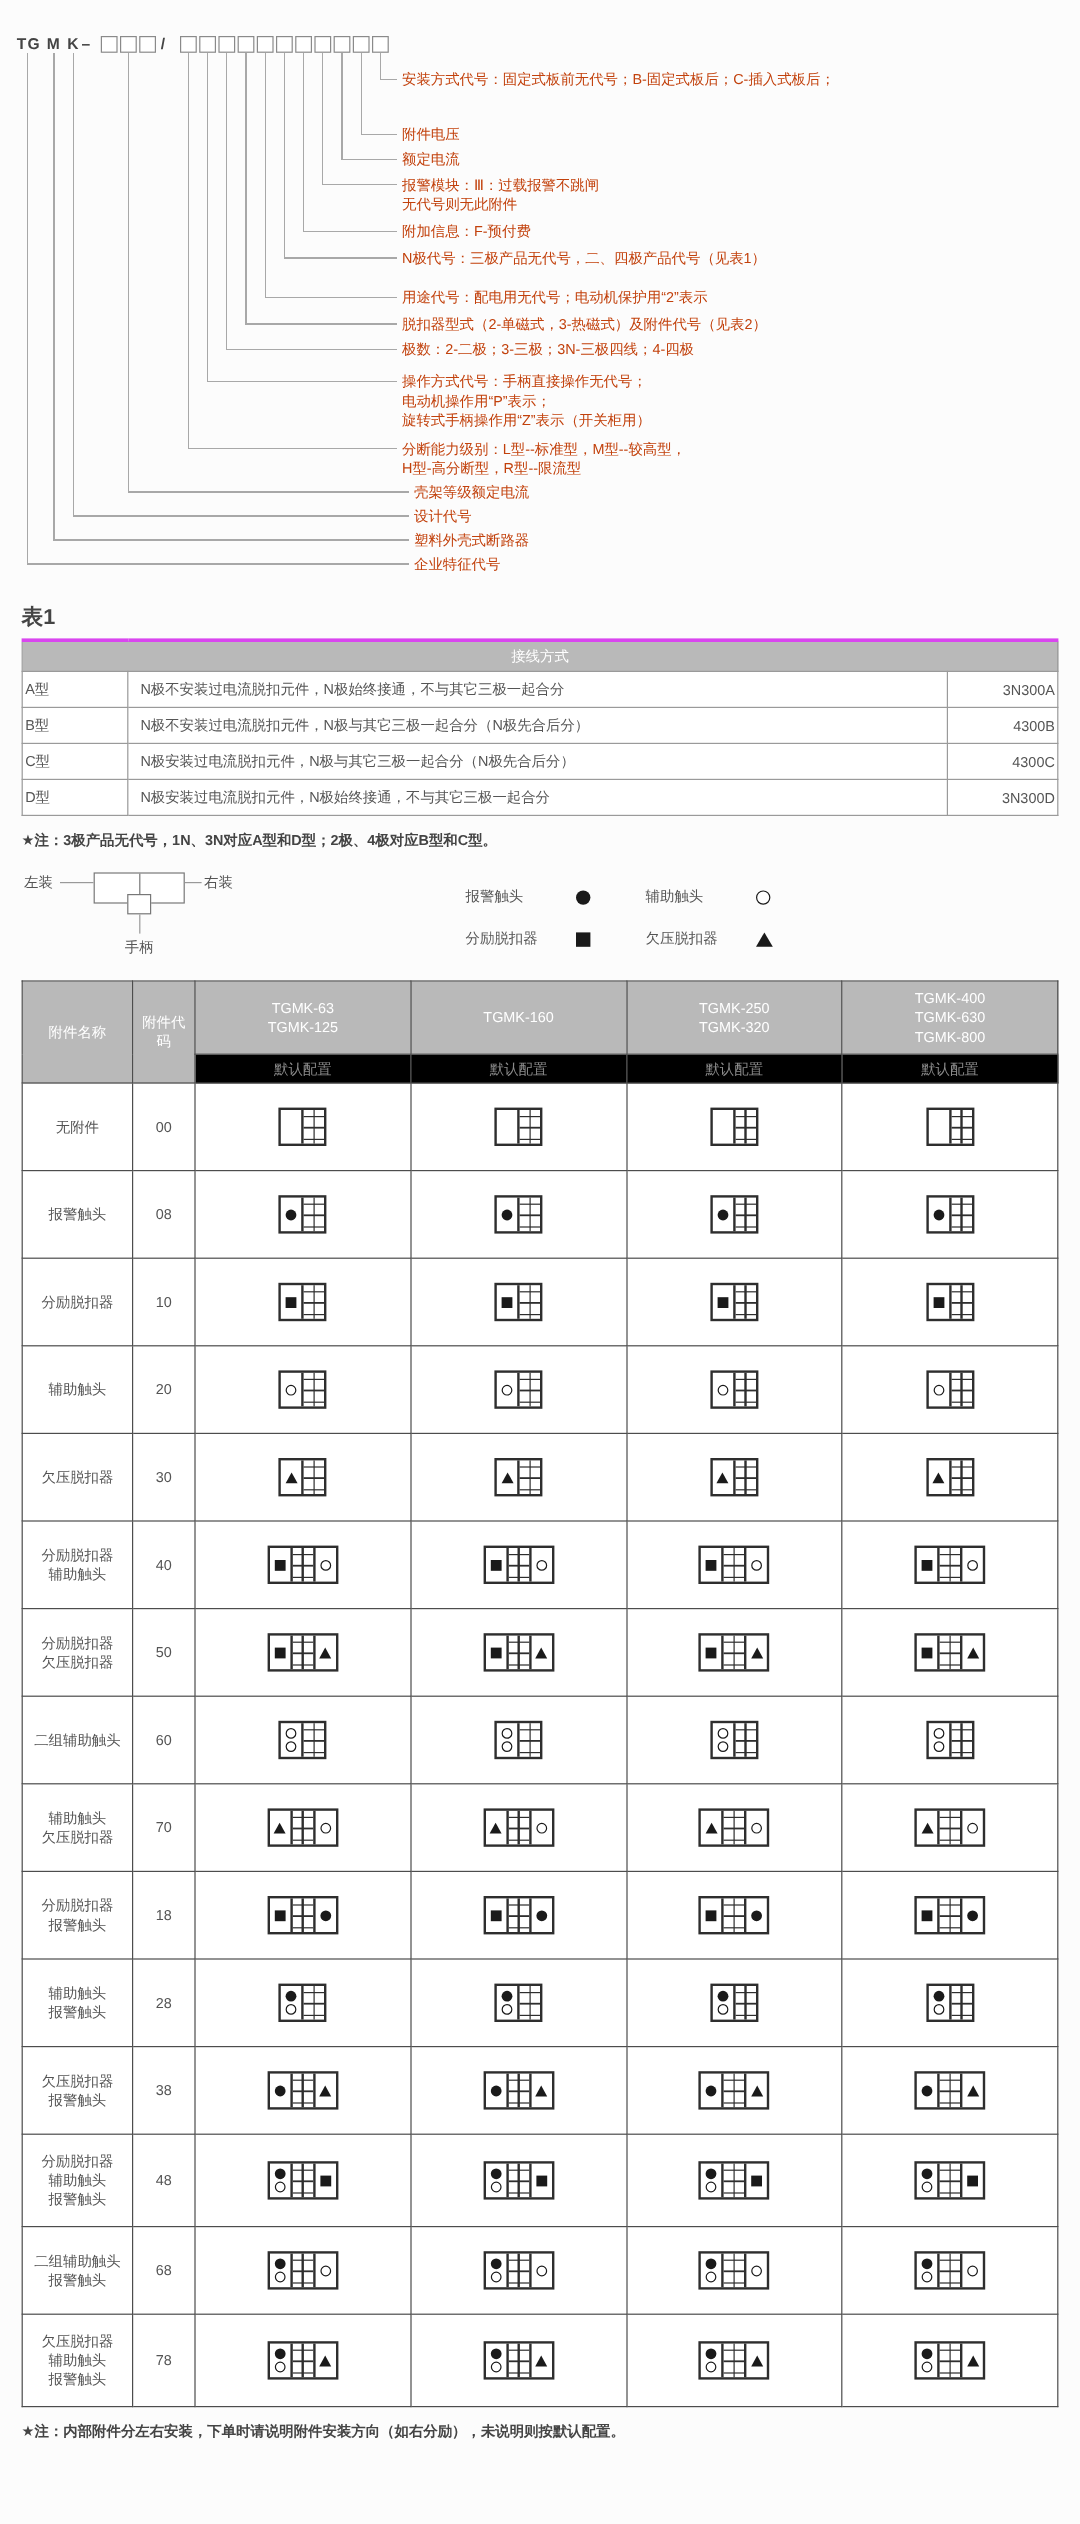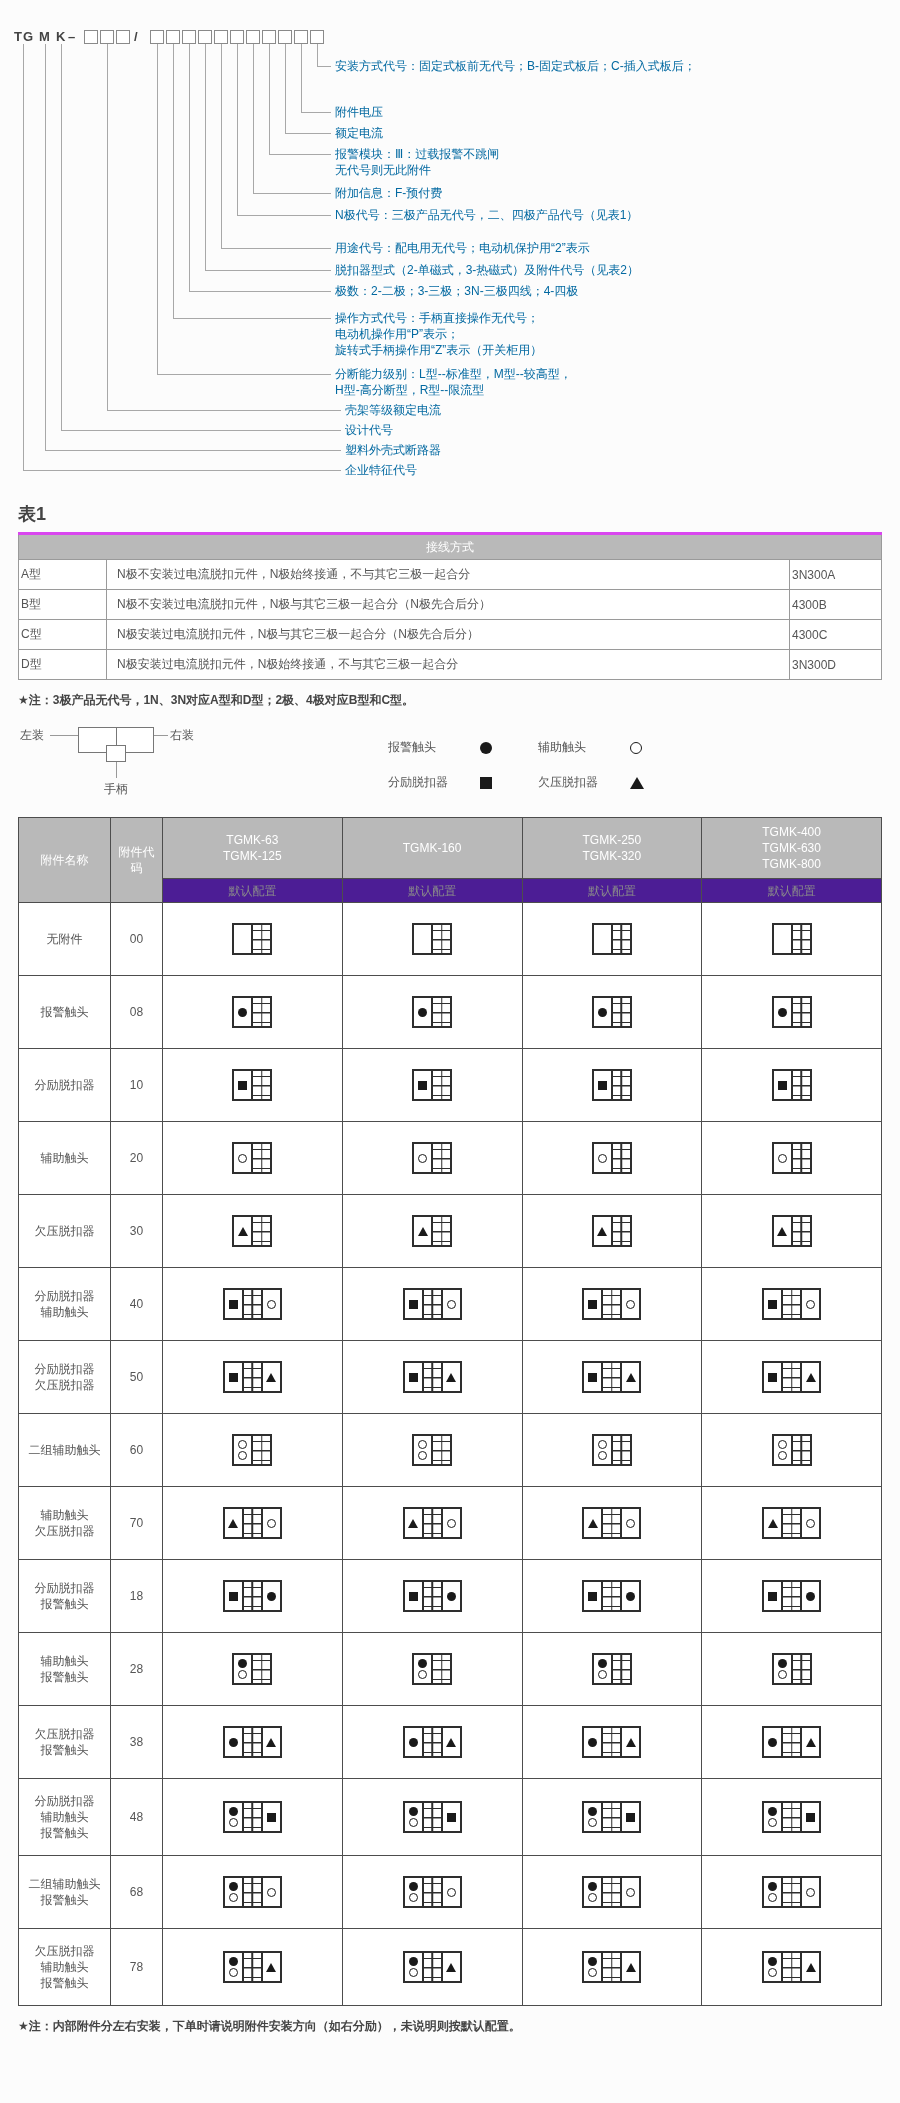--- a/index.html
+++ b/index.html
@@ -7,33 +7,33 @@
   body{width:900px;font-family:"Liberation Sans","DejaVu Sans",sans-serif;color:#555;font-size:12px}
   .page{position:relative;width:900px;padding:8px 0 20px}
 
   
   .code-section{position:relative;height:478px}
   .cd-svg{position:absolute;left:0;top:0}
   .cd-svg polyline{fill:none;stroke:#a8a8a8;stroke-width:1;shape-rendering:crispEdges}
   .cd-letter{position:absolute;top:21px;font-size:13px;font-weight:bold;color:#444;letter-spacing:1px}
   .cd-punct{position:absolute;top:21px;font-size:13px;font-weight:bold;color:#444}
   .cd-box{position:absolute;top:22px;width:14px;height:14px;border:1px solid #8a8a8a;background:#fff}
-  .cd-label{position:absolute;font-size:12px;color:#0369a1;line-height:16px;white-space:nowrap}
+  .cd-label{position:absolute;font-size:12px;color:#c2410c;line-height:16px;white-space:nowrap}
 
   
   .sec{margin:0 18px}
   .tbl-title{font-size:18px;font-weight:bold;color:#444;margin:16px 0 6px}
   .note{font-size:12px;font-weight:bold;color:#444;margin:12px 0 4px}
 
   
   table.t1{width:100%;border-collapse:collapse;border-top:3px solid #d946ef}
   .t1 th{background:#b9b9b9;color:#fff;font-weight:normal;height:26px;border:1px solid #9a9a9a;font-size:12px}
   .t1 td{border:1px solid #9a9a9a;height:30px;padding:4px 10px;font-size:12px;color:#555;background:#fff}
   .t1 td.c{text-align:left;width:88px;padding:4px 2px}
-  .t1 td.code{text-align:left;width:92px;padding:4px 2px}
+  .t1 td.code{text-align:right;width:92px;padding:4px 2px}
 
   
   .acc-row{display:flex;align-items:flex-start;margin-top:8px}
   .acc-fig{position:relative;width:220px;height:100px;flex:none}
   .fig-label{position:absolute;font-size:12px;color:#555}
   .fig-line{position:absolute;background:#999}
   .fig-rect{position:absolute;left:60px;top:10px;width:76px;height:26px;border:1px solid #777;background:#fff}
   .fig-rect::before{content:"";position:absolute;left:50%;top:0;bottom:0;width:1px;background:#777}
   .fig-handle{position:absolute;left:88px;top:28px;width:20px;height:17px;border:1px solid #777;background:#fff}
   .legend{display:grid;grid-template-columns:150px 150px;grid-row-gap:18px;margin-left:150px;margin-top:22px}
@@ -47,21 +47,21 @@
   .sym{display:inline-block;flex:none}
   .sym.alarm{width:9px;height:9px;border-radius:50%;background:#1a1a1a}
   .sym.aux{width:9px;height:9px;border-radius:50%;border:1.6px solid #1a1a1a;background:#fff}
   .sym.shunt{width:9px;height:9px;background:#1a1a1a}
   .sym.uv{width:0;height:0;border-left:5.5px solid transparent;border-right:5.5px solid transparent;border-bottom:9.5px solid #1a1a1a;background:none}
 
   
   table.t2{width:100%;border-collapse:collapse;table-layout:fixed}
   .t2 th,.t2 td{border:1px solid #4d4d4d}
   .t2 thead th{background:#b9b9b9;color:#fff;font-weight:normal;font-size:12px;line-height:16px;padding:6px 2px}
-  .t2 tr.def th{background:#4c1d95;color:#8a8a8a;height:24px;padding:3px 2px}
+  .t2 tr.def th{background:#000000;color:#8a8a8a;height:24px;padding:3px 2px}
   .t2 td{text-align:center;font-size:12px;color:#555;background:#fff}
   .t2 td.t2-name{padding:14px 4px;line-height:16px}
   .t2 td.t2-code{padding:8px 2px}
   .t2 td.t2-diag{padding:20px 4px}
 
   
   .acc-box{display:inline-flex;border:2px solid #2e2e2e;background:#fff;height:32px;vertical-align:middle}
   .acc-slot{display:flex;flex-direction:column;justify-content:center;align-items:center;gap:2px;width:19px}
   .acc-slot.l{border-right:2px solid #2e2e2e}
   .acc-slot.r{border-left:2px solid #2e2e2e}

